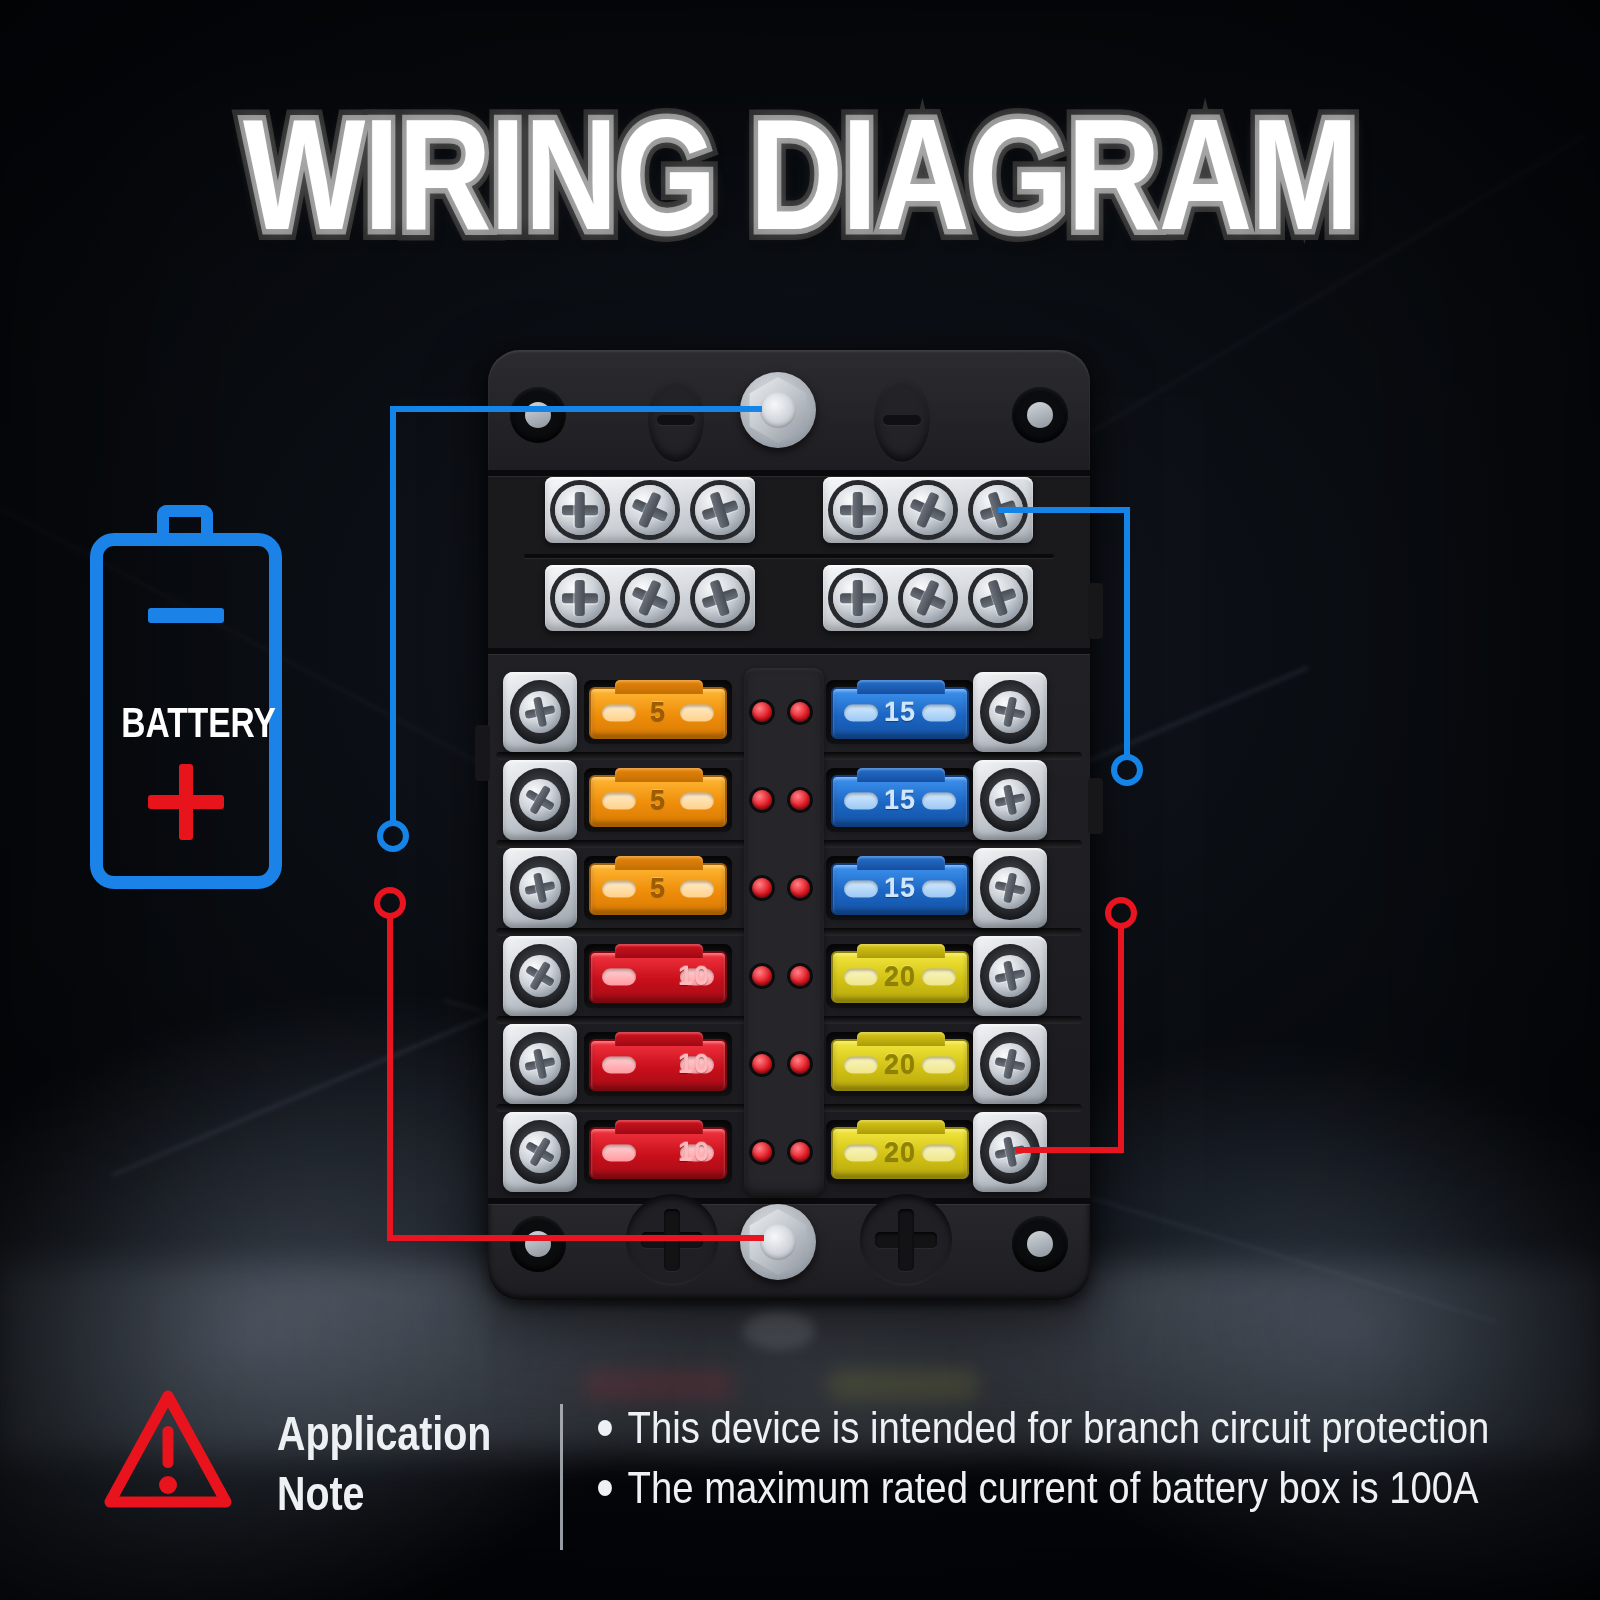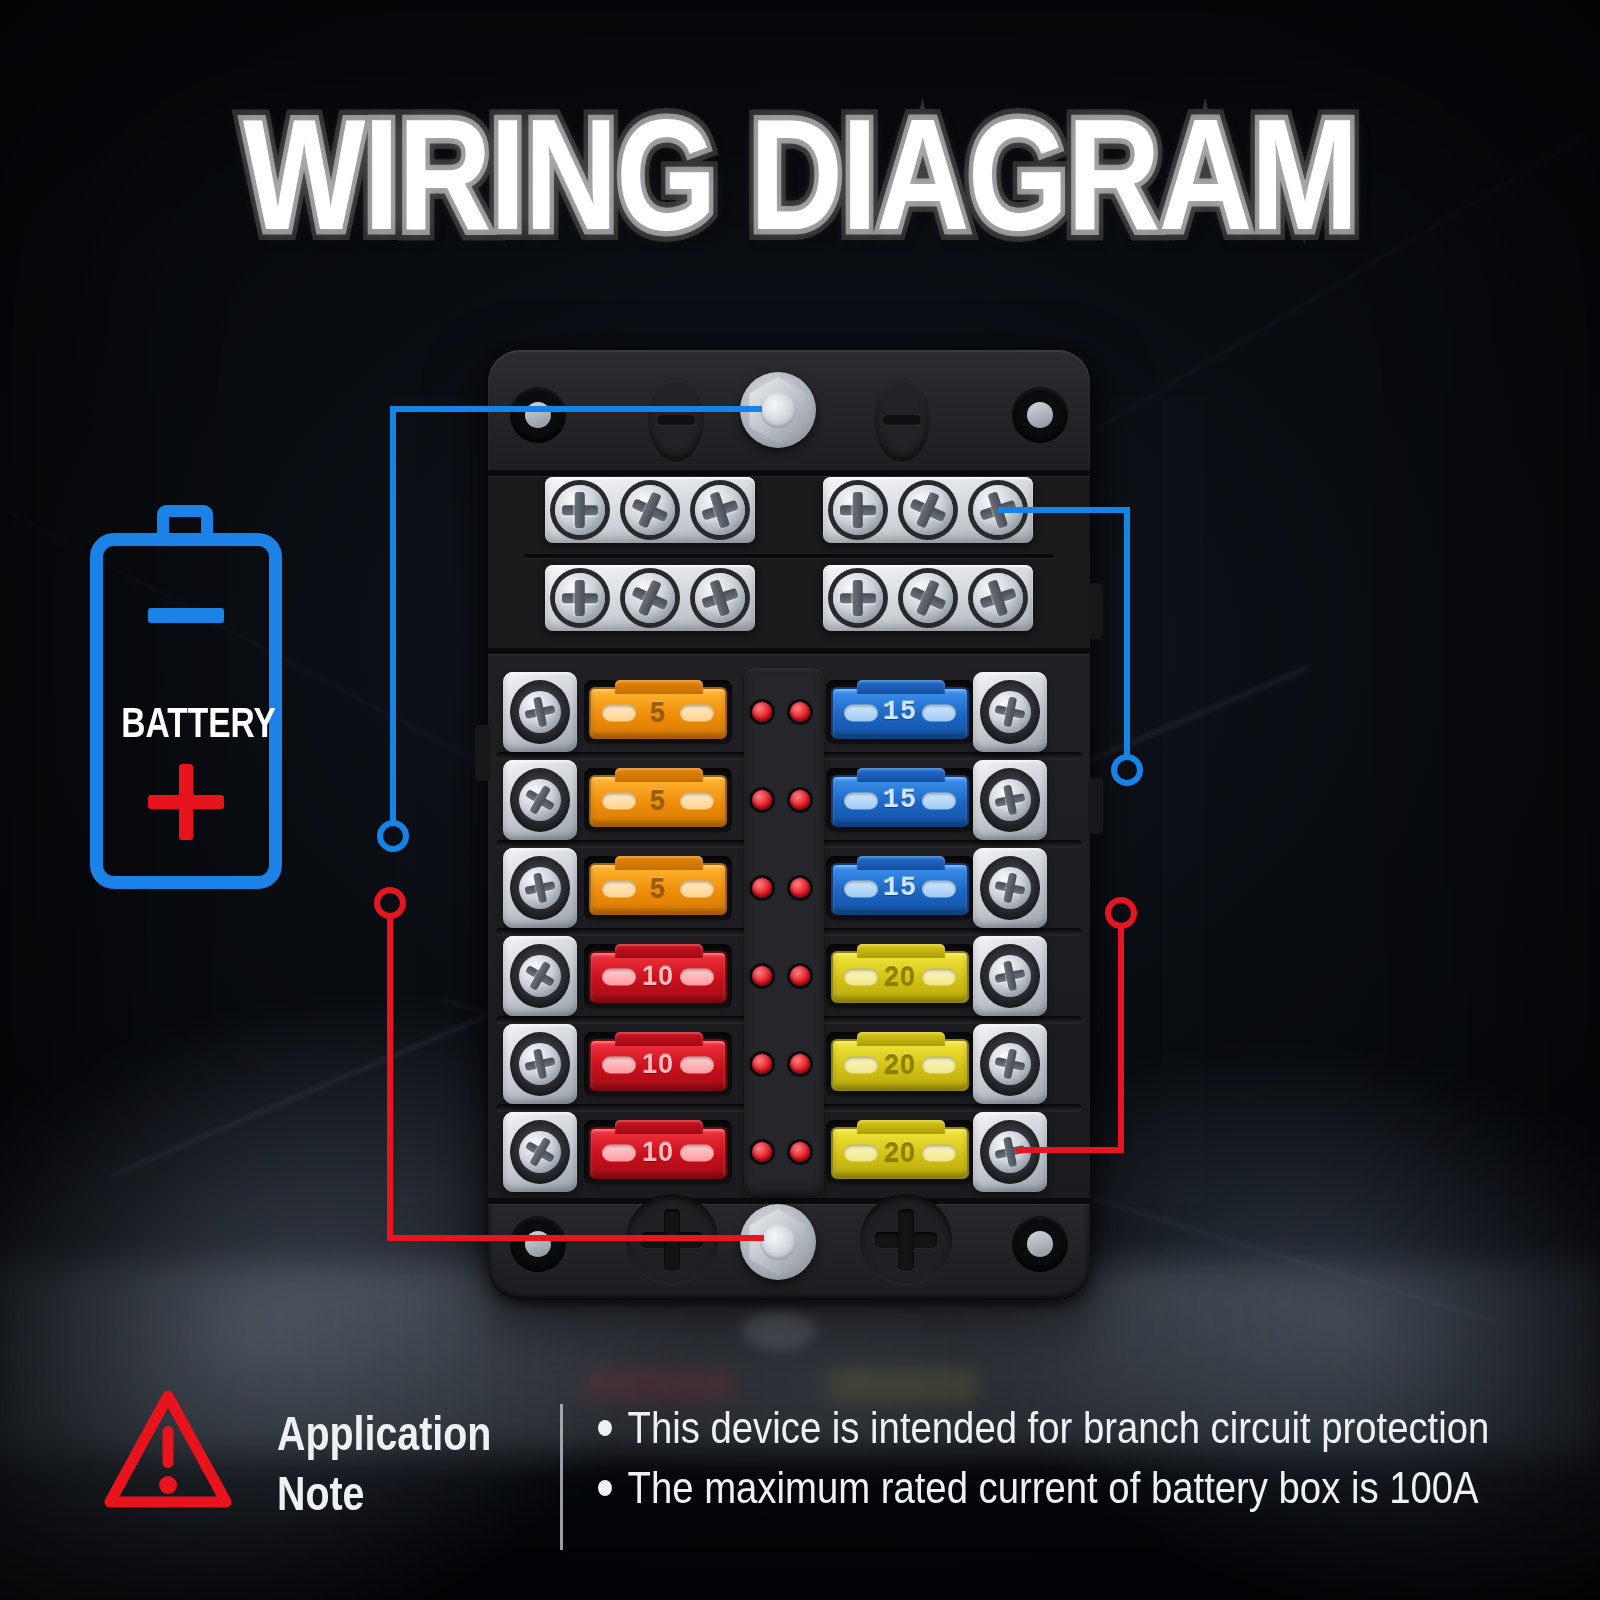--- a/index.html
+++ b/index.html
@@ -174,25 +174,25 @@
                text-align:center; font-size:27px; font-weight:bold; letter-spacing:1px;
                text-shadow: 0 1px 1px rgba(0,0,0,.35), 0 -1px 0 rgba(255,255,255,.25); }
 
   .fuse.orange { background:linear-gradient(180deg,#ffb733,#ef8d0a 55%,#d97b05); border-color:#a35f02; }
   .fuse.orange .tab { background:linear-gradient(#e8860a,#c26e04); }
   .fuse.orange .win { background:linear-gradient(#ffeccb,#ffd28a); }
   .fuse.orange .amp { color:#9c5c00; }
   .fuse.red { background:linear-gradient(180deg,#f23440,#c90f1b 55%,#a50c16); border-color:#7e060e; }
   .fuse.red .tab { background:linear-gradient(#d1121e,#9c0a14); }
   .fuse.red .win { background:linear-gradient(#ffd2d4,#ff9aa0); }
-  .fuse.red .amp { color:#ffb9bd; }
+  .fuse.red .amp { color:#ffb9bd;margin-left:36px; }
   .fuse.blue { background:linear-gradient(180deg,#3f93f0,#1b66c4 55%,#1454a6); border-color:#0d3d7e; }
   .fuse.blue .tab { background:linear-gradient(#2470cf,#164e9e); }
   .fuse.blue .win { background:linear-gradient(#d6ebff,#9cc8f4); }
-  .fuse.blue .amp { color:#cfe6ff;font-family:Liberation Mono, monospace; }
+  .fuse.blue .amp { color:#cfe6ff; }
   .fuse.yellow { background:linear-gradient(180deg,#f2e63e,#d3c214 55%,#b8a90e); border-color:#8f8307; }
   .fuse.yellow .tab { background:linear-gradient(#d9c816,#ab9c0b); }
   .fuse.yellow .win { background:linear-gradient(#fbf6c6,#efe68a); }
   .fuse.yellow .amp { color:#8f8200; }
 
   .led { position:absolute; width:20px; height:20px; border-radius:50%;
          background: radial-gradient(circle at 38% 32%, #ff8287, #e01922 55%, #8f0d13);
          box-shadow: 0 0 0 3px rgba(10,10,12,.9), inset 0 -2px 3px rgba(0,0,0,.4); }
   .led.l1 { left:264px; top:34px; }
   .led.l2 { left:302px; top:34px; }

